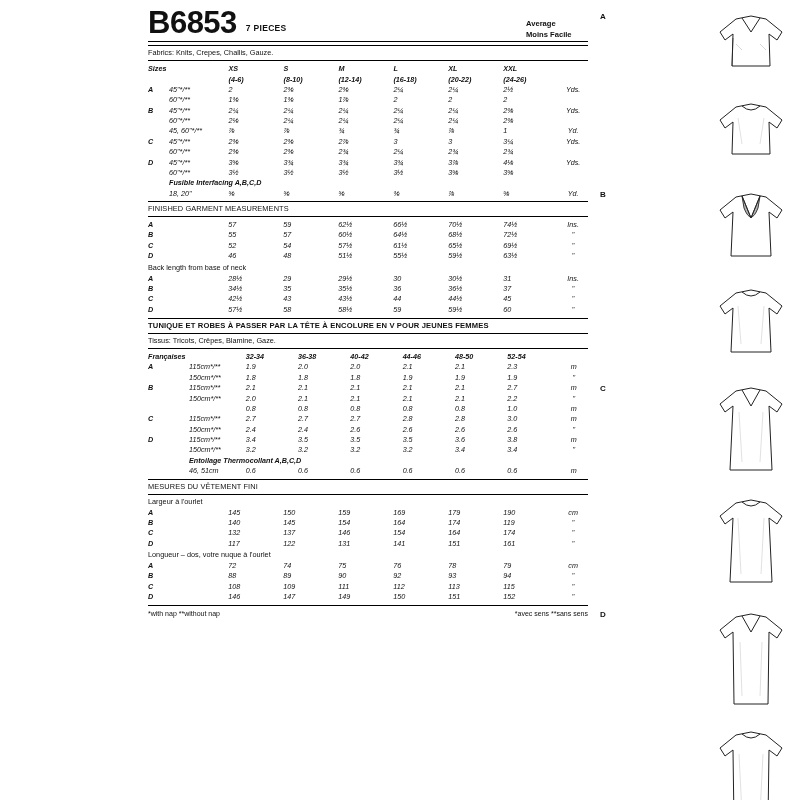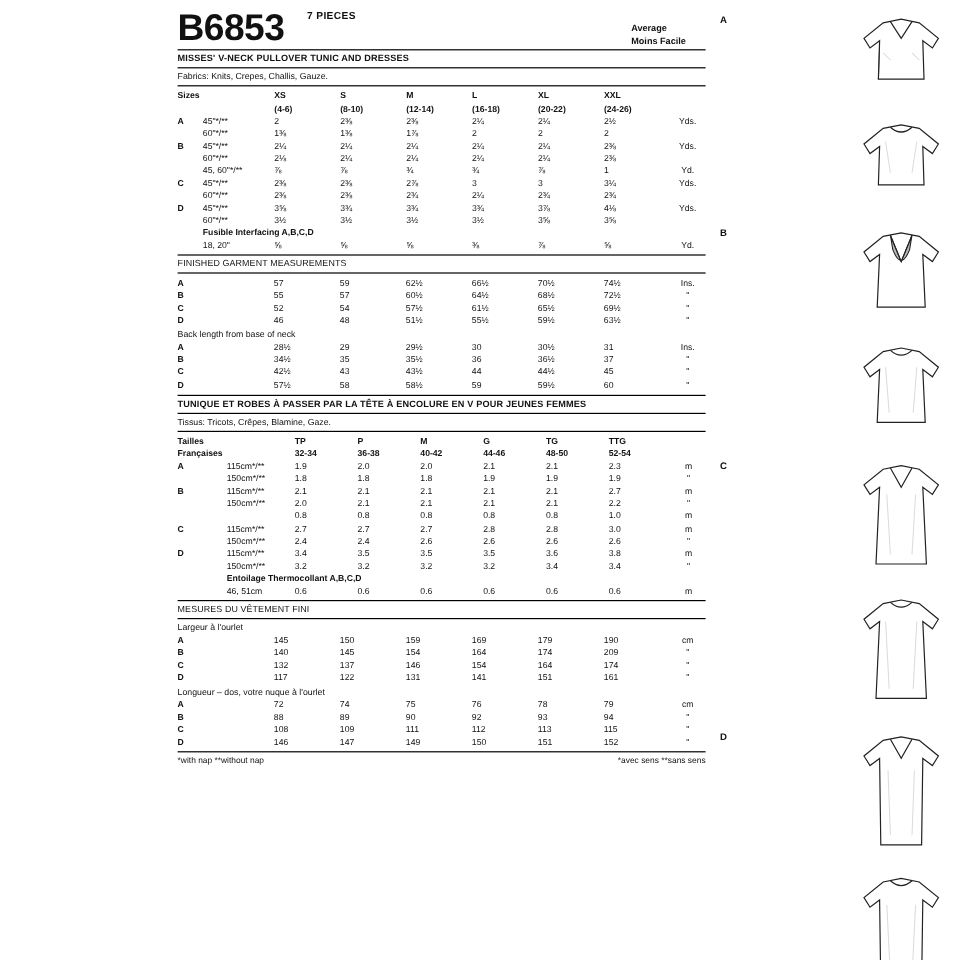--- a/index.html
+++ b/index.html
@@ -9,31 +9,31 @@
     background:#ffffff;
     font-family:"Liberation Sans", sans-serif;
     color:#111;
     font-size:7.5px;
   }
   .page { position:relative; width:800px; height:800px; }
 
   
   .content { position:absolute; left:148px; top:8px; width:440px; }
 
-  .hdr { display:flex; gap:19px; }
+  .hdr { display:flex; align-items:flex-end; gap:9px; }
   .patnum { font-size:31px; font-weight:bold; letter-spacing:-0.5px; line-height:0.95; }
   .pieces { font-size:8.5px; font-weight:bold; letter-spacing:0.3px; padding-bottom:4px; }
 
   .rule { border-top:1px solid #000; margin:3px 0 2px 0; }
   .rule-thick { border-top:1.6px solid #000; margin:4px 0 2px 0; }
 
   .title { font-size:7.6px; font-weight:bold; letter-spacing:0.15px; }
   .subtitle { font-size:7.3px; margin-top:2px; }
 
-  table.grid { width:100%; border-collapse:collapse; }
+  table.grid { width:100%; border-collapse:collapse;font-style:italic; }
   table.grid td { font-size:7.2px; padding:0.7px 0; vertical-align:top; white-space:nowrap; }
 
   .c-label { width:18px; font-weight:bold; }
   .c-width { width:52px; }
   .col { width:48px; }
   .c-unit { width:26px; text-align:center; }
 
   .bold { font-weight:bold; }
   .sizehdr td { font-weight:bold; font-size:7.2px; }
   .sec { font-size:7.4px; font-weight:normal; letter-spacing:0.1px; margin:2px 0 1px 0; }
@@ -58,21 +58,20 @@
 <div class="page">
 
   <div class="content">
 
     <div class="hdr">
       <div class="patnum">B6853</div>
       <div class="pieces">7 PIECES</div>
     </div>
 
     <div class="rule-thick"></div>
-    <div class="title">MISSES' V-NECK PULLOVER TUNIC AND DRESSES</div>
     <div class="rule"></div>
     <div class="subtitle">Fabrics: Knits, Crepes, Challis, Gauze.</div>
     <div class="rule"></div>
 
     <table class="grid">
       <tbody>
           <tr class="sizehdr">
         <td class="c-label">Sizes</td>
         <td class="c-width"></td>
         <td class="col">XS</td>
@@ -316,31 +315,20 @@
       </table>
 
     <div class="rule-thick"></div>
     <div class="title">TUNIQUE ET ROBES À PASSER PAR LA TÊTE À ENCOLURE EN V POUR JEUNES FEMMES</div>
     <div class="rule"></div>
     <div class="subtitle">Tissus: Tricots, Crêpes, Blamine, Gaze.</div>
     <div class="rule"></div>
 
     <table class="grid">
       <tbody>
-          <tr class="sizehdr">
-        <td class="c-label">Tailles</td>
-        <td class="c-width"></td>
-        <td class="col">TP</td>
-        <td class="col">P</td>
-        <td class="col">M</td>
-        <td class="col">G</td>
-        <td class="col">TG</td>
-        <td class="col">TTG</td>
-        <td class="c-unit"></td>
-      </tr>
       <tr class="sizehdr">
         <td class="c-label">Françaises</td>
         <td class="c-width"></td>
         <td class="col">32-34</td>
         <td class="col">36-38</td>
         <td class="col">40-42</td>
         <td class="col">44-46</td>
         <td class="col">48-50</td>
         <td class="col">52-54</td>
         <td class="c-unit"></td>
@@ -482,21 +470,21 @@
             <td class="c-unit">cm</td>
           </tr>
       <tr>
             <td class="c-label bold">B</td>
             <td class="c-width"></td>
             <td class="col">140</td>
             <td class="col">145</td>
             <td class="col">154</td>
             <td class="col">164</td>
             <td class="col">174</td>
-            <td class="col">209</td>
+            <td class="col">119</td>
             <td class="c-unit">"</td>
           </tr>
       <tr>
             <td class="c-label bold">C</td>
             <td class="c-width"></td>
             <td class="col">132</td>
             <td class="col">137</td>
             <td class="col">146</td>
             <td class="col">154</td>
             <td class="col">164</td>

